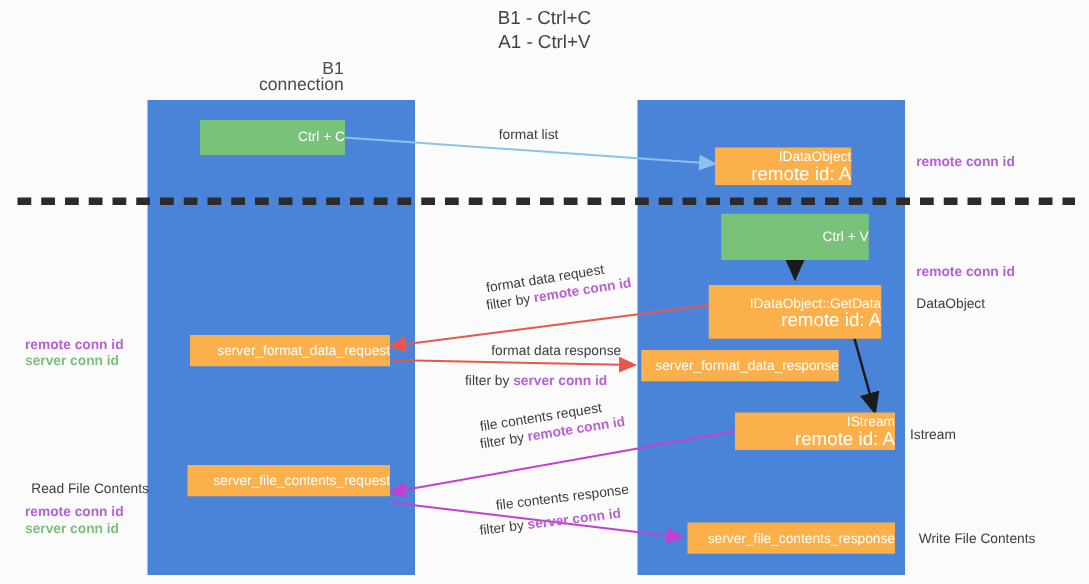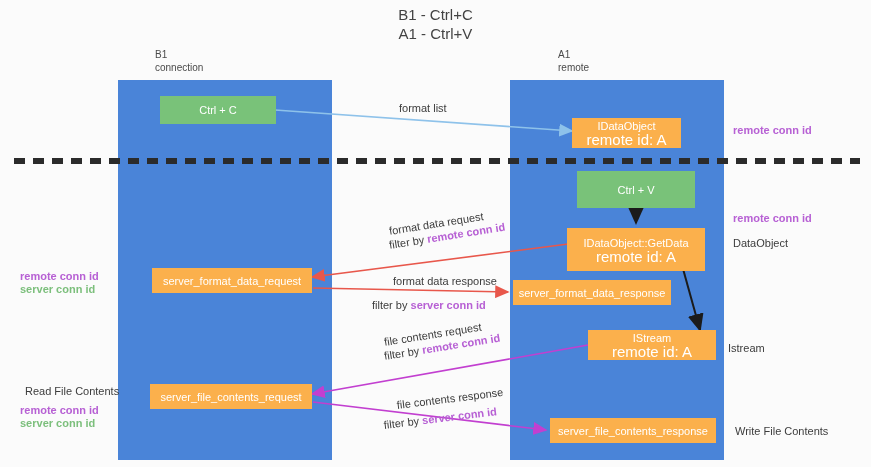--- a/index.html
+++ b/index.html
@@ -14,31 +14,31 @@
   #stage{position:absolute;left:0;top:0;width:871px;height:467px;}
 
   
   .title{
     position:absolute;left:0;top:5px;width:871px;
     text-align:center;font-size:15px;color:#434343;line-height:19px;
   }
 
   
   .colhead{
-    position:absolute;text-align:left;font-size:10px;color:#4a4a4a;
+    position:absolute;text-align:right;font-size:14px;color:#4a4a4a;
     line-height:13px;
   }
 
   
   .lane{position:absolute;background:#4a84d8;}
 
   
   .node{
     position:absolute;box-sizing:border-box;
-    display:flex;flex-direction:column;align-items:center;justify-content:center;
+    display:flex;flex-direction:column;align-items:flex-end;justify-content:center;
     color:#ffffff;font-size:11px;line-height:14px;text-align:center;
   }
   .node.green{background:#79c279;}
   .node.orange{background:#fbb04c;}
   .node .l2{font-size:15px;}
 
   
   .lbl{position:absolute;font-size:11px;line-height:14px;white-space:nowrap;}
   .lbl.dark{color:#3c3c3c;}
   .lbl.purple{color:#b760d4;font-weight:bold;}
@@ -58,24 +58,20 @@
 <div id="stage">
 
   <div class="title">
     <div>B1 - Ctrl+C</div>
     <div>A1 - Ctrl+V</div>
   </div>
 
   <div class="colhead" style="left:155px;top:48px;width:120px;">
     <div>B1</div>
     <div>connection</div>
-  </div>
-  <div class="colhead" style="left:558px;top:48px;width:120px;">
-    <div>A1</div>
-    <div>remote</div>
   </div>
 
   <div class="lane" style="left:118px;top:80px;width:214px;height:380px;"></div>
   <div class="lane" style="left:510px;top:80px;width:214px;height:380px;"></div>
 
   <svg class="overlay">
     <defs>
       <marker id="arrBlue" markerWidth="9" markerHeight="8" refX="8" refY="4" orient="auto">
         <path d="M0,0 L9,4 L0,8 z" fill="#8ec2ea"></path>
       </marker>
@@ -131,21 +127,21 @@
 
   <div class="node orange" style="left:513px;top:280px;width:158px;height:25px;">
     <div>server_format_data_response</div>
   </div>
 
   <div class="node orange" style="left:588px;top:330px;width:128px;height:30px;">
     <div>IStream</div>
     <div class="l2">remote id: A</div>
   </div>
 
-  <div class="node orange" style="left:150px;top:384px;width:162px;height:25px;">
+  <div class="node orange" style="left:150px;top:372px;width:162px;height:25px;">
     <div>server_file_contents_request</div>
   </div>
 
   <div class="node orange" style="left:550px;top:418px;width:166px;height:25px;">
     <div>server_file_contents_response</div>
   </div>
 
   <div class="lbl dark" style="left:399px;top:101px;">format list</div>
 
   <div class="lbl dark rot" style="left:388px;top:224px;transform:rotate(-9deg);">format data request</div>

